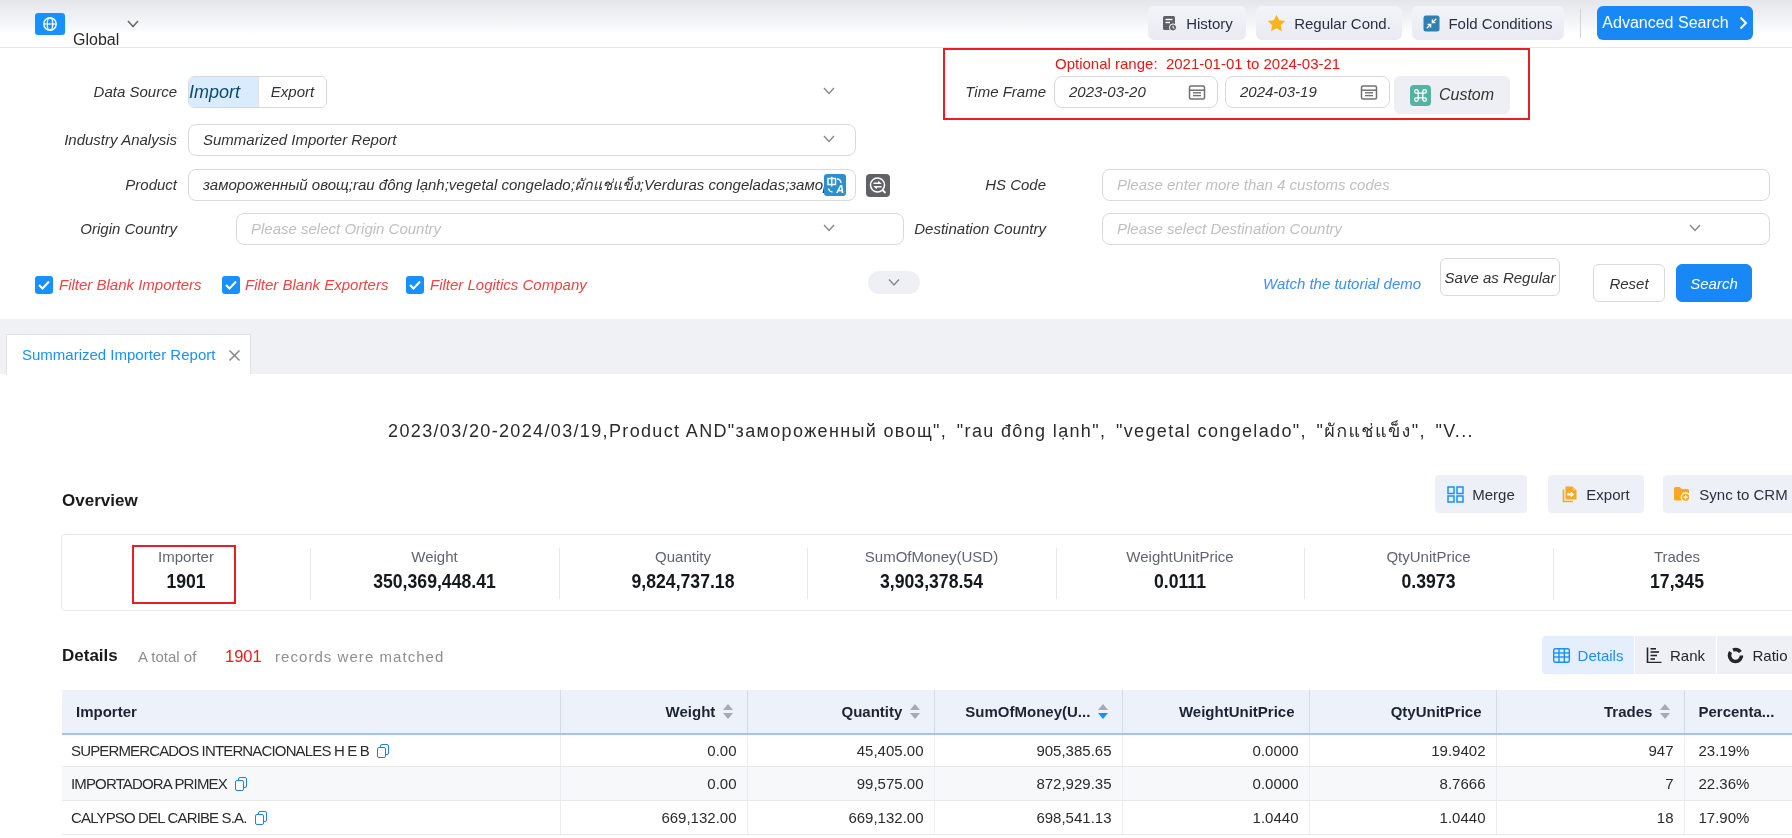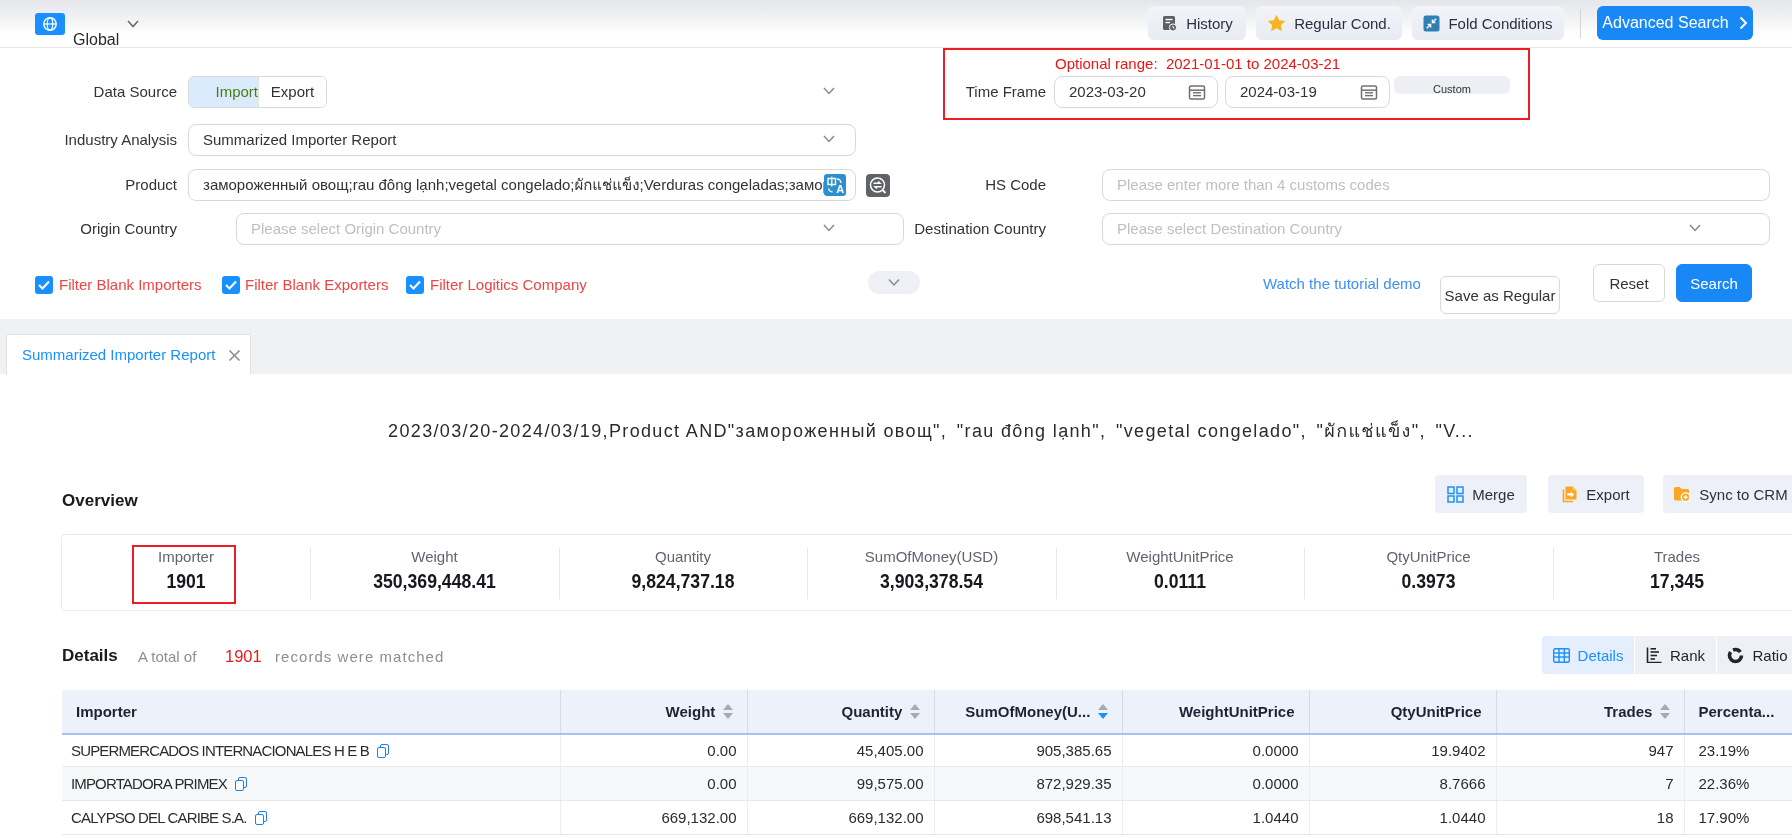--- a/index.html
+++ b/index.html
@@ -9,34 +9,34 @@
   background:linear-gradient(180deg,#e4e6ea 0,#f3f4f6 45%,#ffffff 72%);
   border-bottom:1px solid #e7e7e7; }
 .gicon { position:absolute; left:35px; top:13px; width:30px; height:22px; background:#1890ff; border-radius:3px; }
 .gtext { position:absolute; left:73px; top:13px; font-size:16px; color:#2a2a2a; line-height:22px;margin-top:16px; }
 .tbtn { position:absolute; top:6px; height:34px; background:linear-gradient(180deg,#f3f4f9 0,#e9ebf3 100%); border-radius:6px;
   font-size:15px; color:#2b3040; display:flex; align-items:center; justify-content:center; gap:8px; }
 .adv { position:absolute; left:1597px; top:6px; width:156px; height:34px; background:#1788f5; border-radius:6px;
   color:#fff; font-size:16px; display:flex; align-items:center; justify-content:center; gap:10px; }
 .vdiv { position:absolute; left:1580px; top:9px; width:1px; height:29px; background:#d4d4d6; }
 
-.panel { position:absolute; left:0; top:49px; width:1792px; height:270px; background:#fff; border-radius:0 0 8px 8px; }
+.panel { position:absolute; left:0; top:49px; width:1792px; height:270px; background:#fff; border-radius:0 0 8px 8px;font-style:italic; }
 .flabel { position:absolute; font-size:15px; color:#333; text-align:right; line-height:32px; }
 .inp { position:absolute; height:32px; border:1px solid #d9d9d9; border-radius:8px; background:#fff;
   font-size:15px; color:#333; line-height:30px; padding-left:14px; white-space:nowrap; overflow:hidden; }
 .ph { color:#bfbfbf;margin-left:48px; }
 .chev { position:absolute; }
 .cal { position:absolute; width:18px; height:18px; }
 .seg { position:absolute; left:188px; top:27px; width:139px; height:32px; border:1px solid #d9d9d9; border-radius:6px; overflow:hidden; display:flex; }
-.seg .s1 { width:70px; background:#d9ebfd; color:#4d7c0f; font-size:15px; text-align:right; line-height:30px; }
+.seg .s1 { width:70px; background:#d9ebfd; color:#0c4a6e; font-size:18px; text-align:left; line-height:30px; }
 .seg .s2 { width:69px; background:#fff; color:#333; font-size:15px; text-align:center; line-height:30px; border-left:1px solid #e3e3e3; }
 .redbox { position:absolute; left:943px; top:48px; width:587px; height:72px; border:2px solid #ec1c24; z-index:5; }
 .redtext { position:absolute; left:1055px; top:55px; font-size:15px; color:#ec1414; white-space:nowrap; }
-.custom { position:absolute; left:1394px; top:27px; width:116px; height:18px; background:#edeff4; border-radius:6px;
-  display:flex; align-items:center; justify-content:center; gap:8px; font-size:11px; color:#333;flex-direction:column; }
+.custom { position:absolute; left:1394px; top:27px; width:116px; height:38px; background:#edeff4; border-radius:6px;
+  display:flex; align-items:center; justify-content:center; gap:8px; font-size:16px; color:#333; }
 .cb { position:absolute; width:18px; height:18px; background:#1890ff; border-radius:3px; }
 .cbl { position:absolute; font-size:15px; color:#ef4444; line-height:18px; }
 .pill { position:absolute; left:868px; top:222px; width:52px; height:23px; background:#eef0f5; border-radius:12px; display:flex; align-items:center; justify-content:center; }
 .wbtn { position:absolute; top:264px; height:38px; border:1px solid #d9d9d9; border-radius:6px; background:#fff; font-size:15px; color:#333;
   display:flex; align-items:center; justify-content:center; }
 
 .tabstrip { position:absolute; left:0; top:319px; width:1792px; height:55px; background:#eff1f5; }
 .tab { position:absolute; left:6px; top:15px; width:245px; height:41px; background:#fff; border:1px solid #e2e2e2; border-bottom:none;
   font-size:15px; color:#1890ff; line-height:40px; padding-left:15px; }
 .content { position:absolute; left:0; top:374px; width:1792px; height:464px; background:#fff;margin-left:35px; }
@@ -200,21 +200,21 @@
   <div class="cb" style="left:406px;top:227px"><svg width="18" height="18" viewBox="0 0 18 18">
         <polyline points="4,9 7.5,12.5 14,5.5" fill="none" stroke="#fff" stroke-width="2"></polyline>
       </svg></div>
   <div class="cbl" style="left:430px;top:227px">Filter Logitics Company</div>
   <div class="pill">
       <svg width="14" height="9" viewBox="0 0 14 9">
         <polyline points="2,1.5 7,7 12,1.5" fill="none" stroke="#8a8a8a" stroke-width="1.5"></polyline>
       </svg>
     </div>
   <div style="position:absolute;left:1263px;top:226px;font-size:15px;color:#3e8ef7">Watch the tutorial demo</div>
-  <div class="wbtn" style="left:1440px;top:227px;width:120px">Save as Regular</div>
+  <div class="wbtn" style="left:1440px;top:209px;width:120px">Save as Regular</div>
   <div class="wbtn" style="left:1593px;top:215px;width:72px">Reset</div>
   <div class="wbtn" style="left:1676px;top:215px;width:76px;background:#1788f5;border-color:#1788f5;color:#fff">Search</div>
 </div>
 <div class="redbox"></div>
 <div class="redtext">Optional range:&nbsp; 2021-01-01 to 2024-03-21</div>
 <div class="tabstrip">
   <div class="tab">Summarized Importer Report
     <svg style="position:absolute;left:220px;top:13px" width="15" height="15" viewBox="0 0 15 15">
         <line x1="2.5" y1="2.5" x2="12.5" y2="12.5" stroke="#8c8c8c" stroke-width="1.6"></line>
         <line x1="12.5" y1="2.5" x2="2.5" y2="12.5" stroke="#8c8c8c" stroke-width="1.6"></line>

